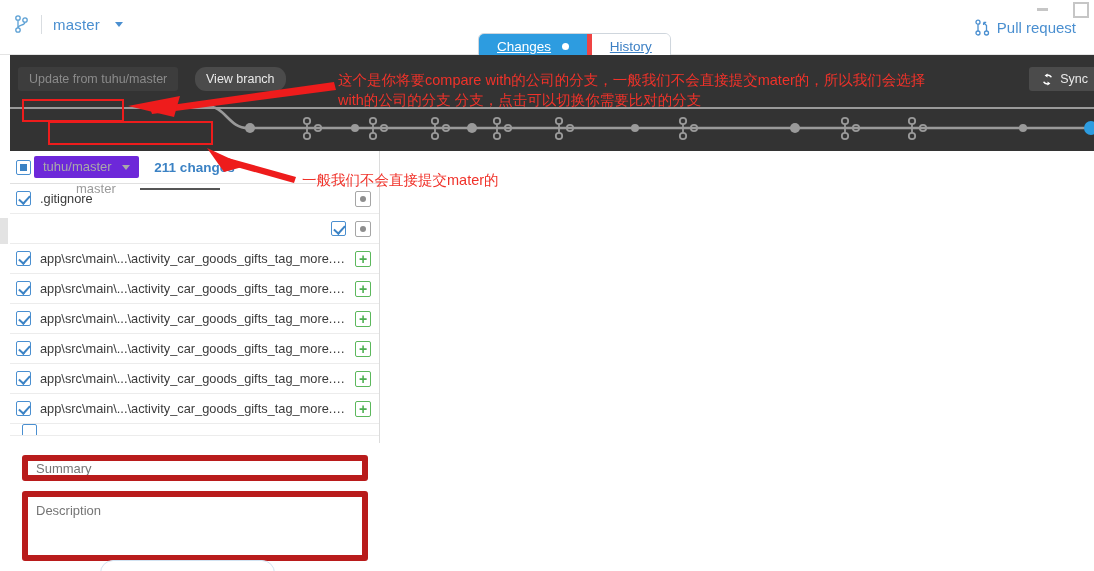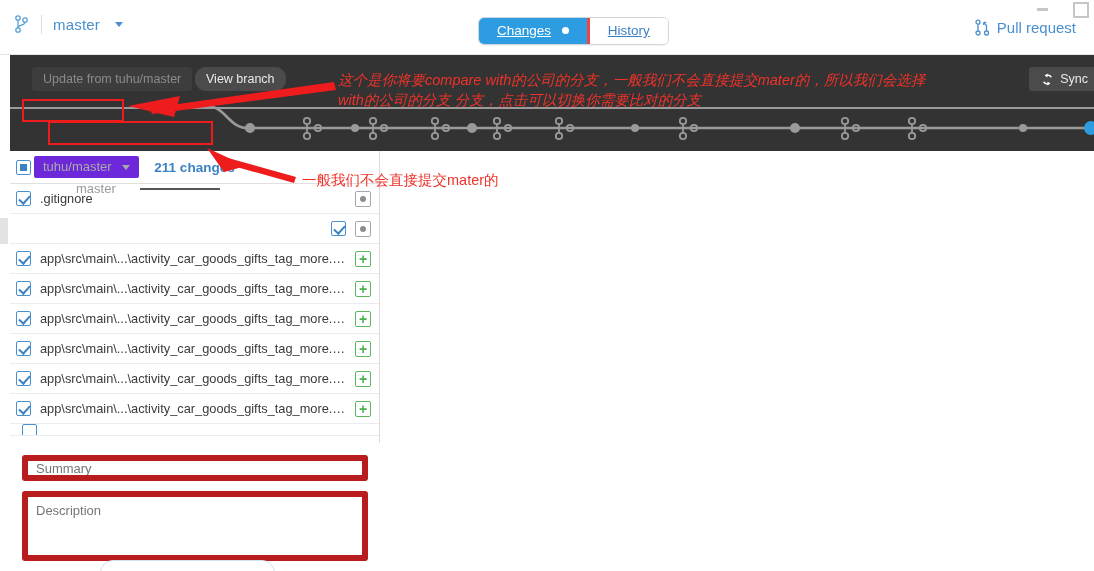--- a/index.html
+++ b/index.html
@@ -25,29 +25,29 @@
   .branch-name {
     color: #4a8fd0; font-size: 15px; letter-spacing: .2px;
   }
   .caret-d {
     display: inline-block; width: 0; height: 0; margin-left: 4px;
     border-left: 4px solid transparent; border-right: 4px solid transparent;
     border-top: 5px solid #4a8fd0; vertical-align: middle;
   }
 
   .tabs {
-    position: absolute; left: 478px; top: 17px;
+    position: absolute; left: 478px; top: 33px;
     display: flex; border: 1px solid #cfd6dd; border-radius: 6px; overflow: hidden;
     box-shadow: 0 1px 1px rgba(0,0,0,.05);
   }
   .tab {
     padding: 5px 18px 6px; font-size: 13.5px; background: #ffffff;
     color: #3b7fc4; cursor: pointer; white-space: nowrap;
   }
-  .tab + .tab { border-left: 3px solid #ef4444; }
+  .tab + .tab { border-left: 5px solid #ef4444; }
   .tab .lbl { text-decoration: underline; }
   .tab.active { background: #2d9ce0; color: #ffffff; }
   .tab .dot {
     display: inline-block; width: 7px; height: 7px; border-radius: 50%;
     background: #ffffff; margin-left: 7px; vertical-align: 1px;
   }
 
   .pull-request {
     position: absolute; right: 18px; top: 19px;
     display: flex; align-items: center; gap: 7px;
@@ -70,21 +70,21 @@
   .darkpanel {
     position: absolute; left: 10px; top: 55px; width: 1084px; height: 96px;
     background: #333333;
   }
   .btn-dark {
     position: absolute; border: none; border-radius: 3px; cursor: pointer;
     font-family: inherit; font-size: 12.5px; padding: 0 11px; height: 24px;
     line-height: 24px;
   }
   .btn-update {
-    left: 22px; top: 12px; background: #3d3d3d; color: #8b8b8b;
+    left: 8px; top: 12px; background: #3d3d3d; color: #8b8b8b;
   }
   .btn-viewbranch {
     left: 185px; top: 12px; background: #4b4b4b; color: #eaeaea; border-radius: 11px;
   }
   .btn-sync {
     right: -6px; top: 12px; background: #4b4b4b; color: #eaeaea;
     display: flex; align-items: center; gap: 6px; padding: 0 12px;
   }
   .sync-ico { width: 13px; height: 13px; display: block; }
 
@@ -328,21 +328,21 @@
 
     <div class="branch-sub">
       <span>master</span>
     </div>
     <div class="sub-line"></div>
   </div>
 
   <div class="anno-rect" style="left:22px; top:99px; width:102px; height:23px;"></div>
   <div class="anno-rect" style="left:48px; top:121px; width:165px; height:24px;"></div>
 
-  <div class="anno-text" style="left:338px; top:70px;font-style:italic;"><span>这个是你将要compare with的公司的分支，一般我们不会直接提交mater的，所以我们会选择</span><br><span>with的公司的分支 分支，点击可以切换你需要比对的分支</span></div>
+  <div class="anno-text" style="left:338px; top:70px;"><span>这个是你将要compare with的公司的分支，一般我们不会直接提交mater的，所以我们会选择</span><br><span>with的公司的分支 分支，点击可以切换你需要比对的分支</span></div>
 
   <div class="anno-text" style="left:302px; top:170px;">一般我们不会直接提交mater的</div>
 
   <svg class="anno-svg">
     <g fill="#ee1c1c">
       <path d="M334 82 L150 108 L152 114 L336 90 Z"></path>
       <path d="M128 106 L180 96 L174 117 Z"></path>
     </g>
     <g fill="#ee1c1c">
       <path d="M296 177 L228 158 L226 164 L294 183 Z"></path>

